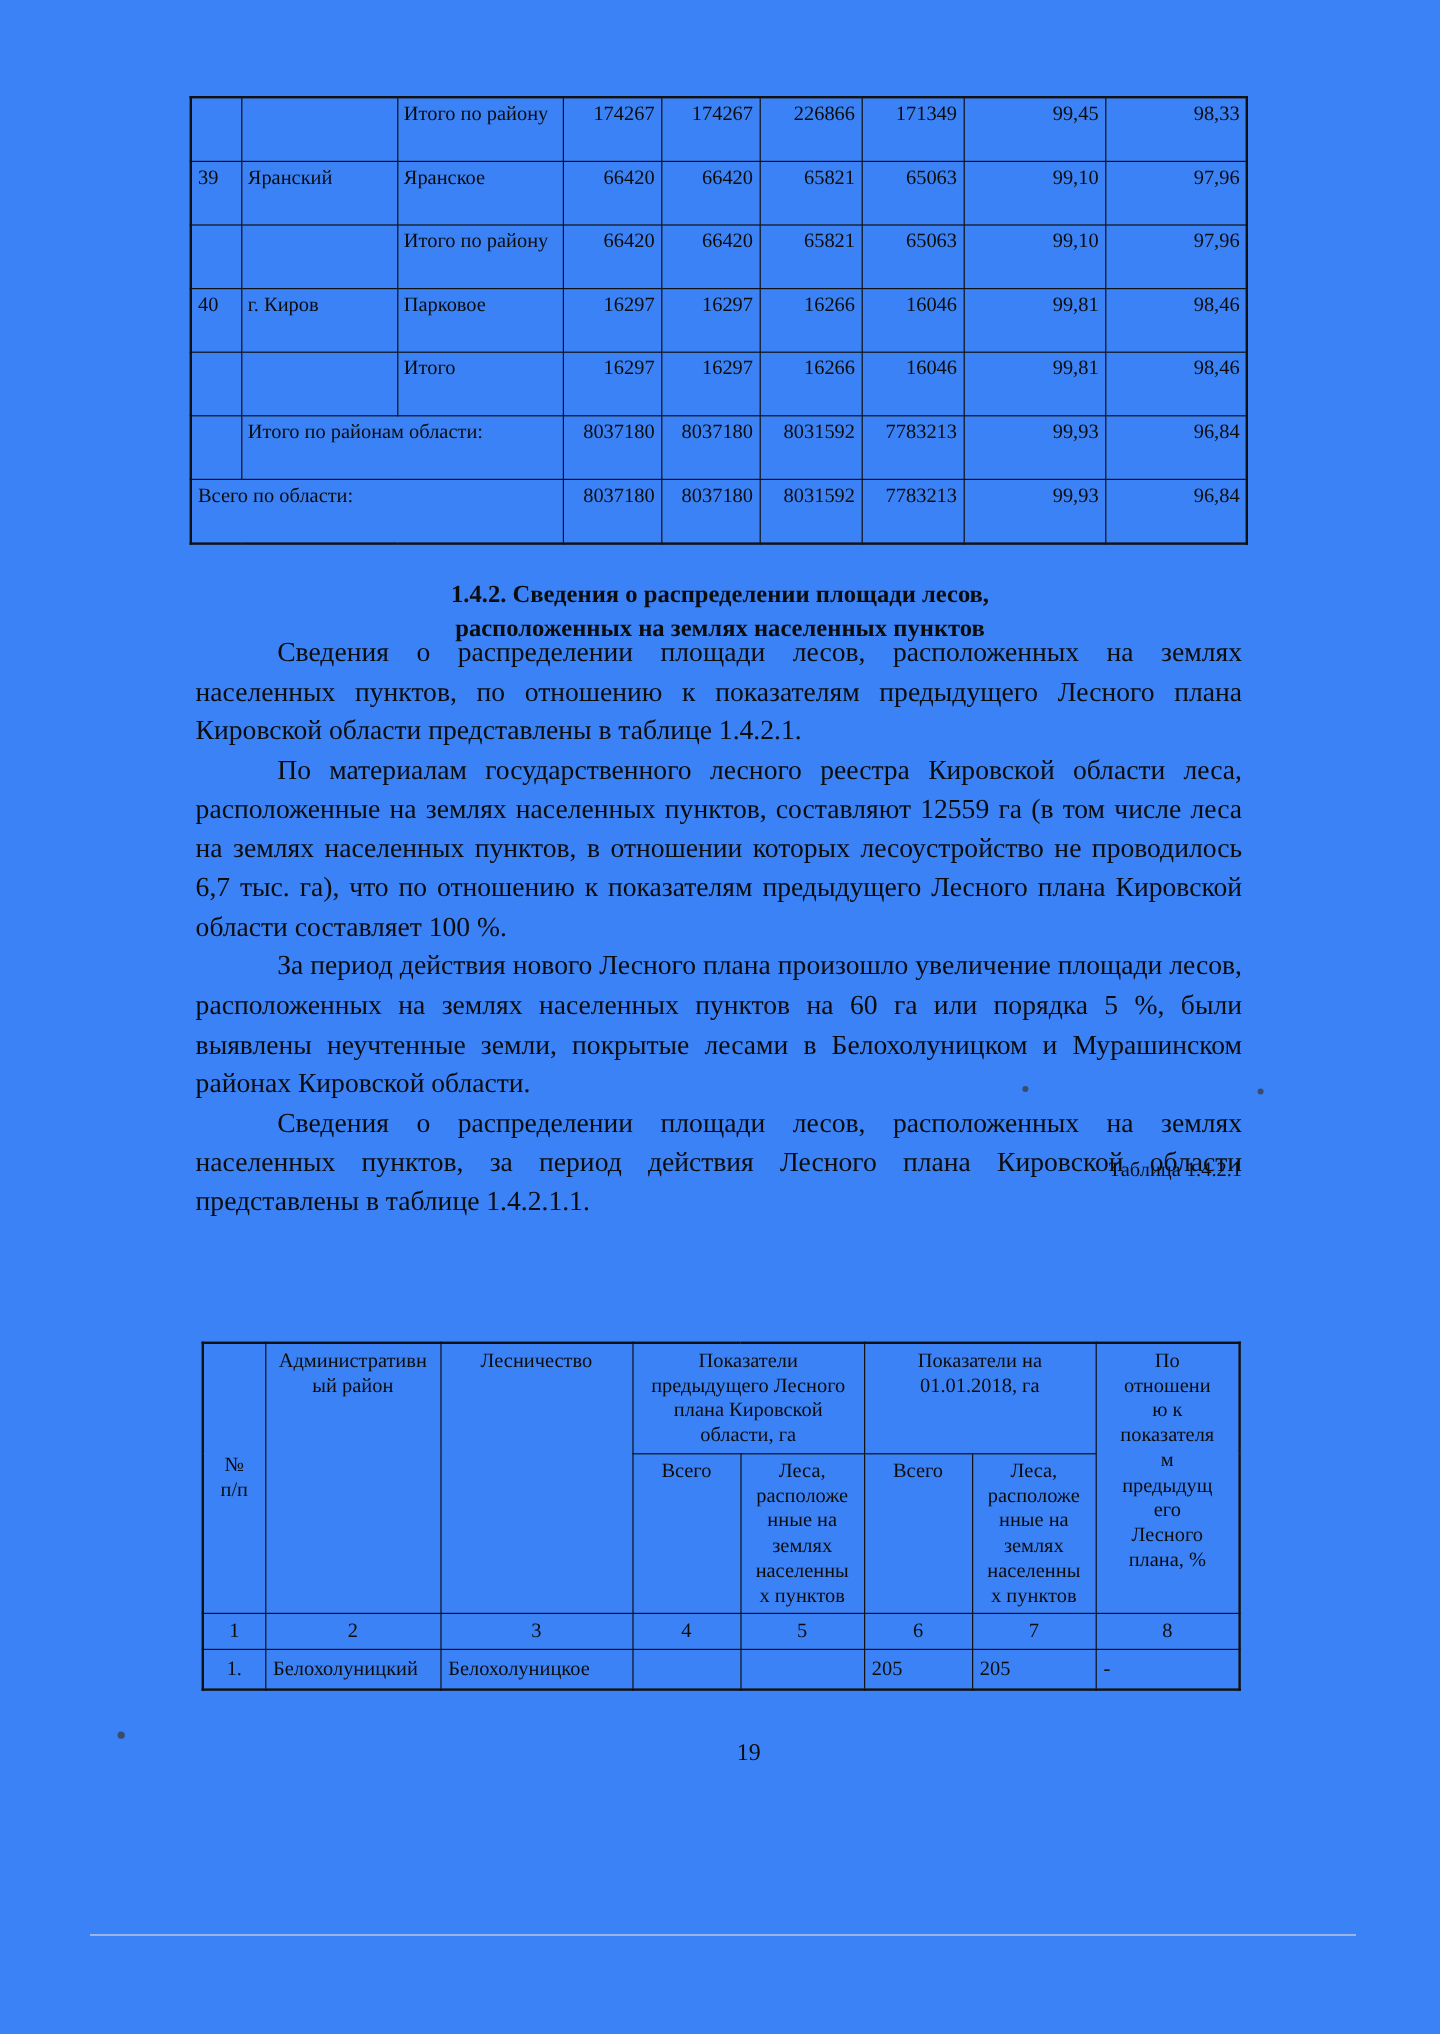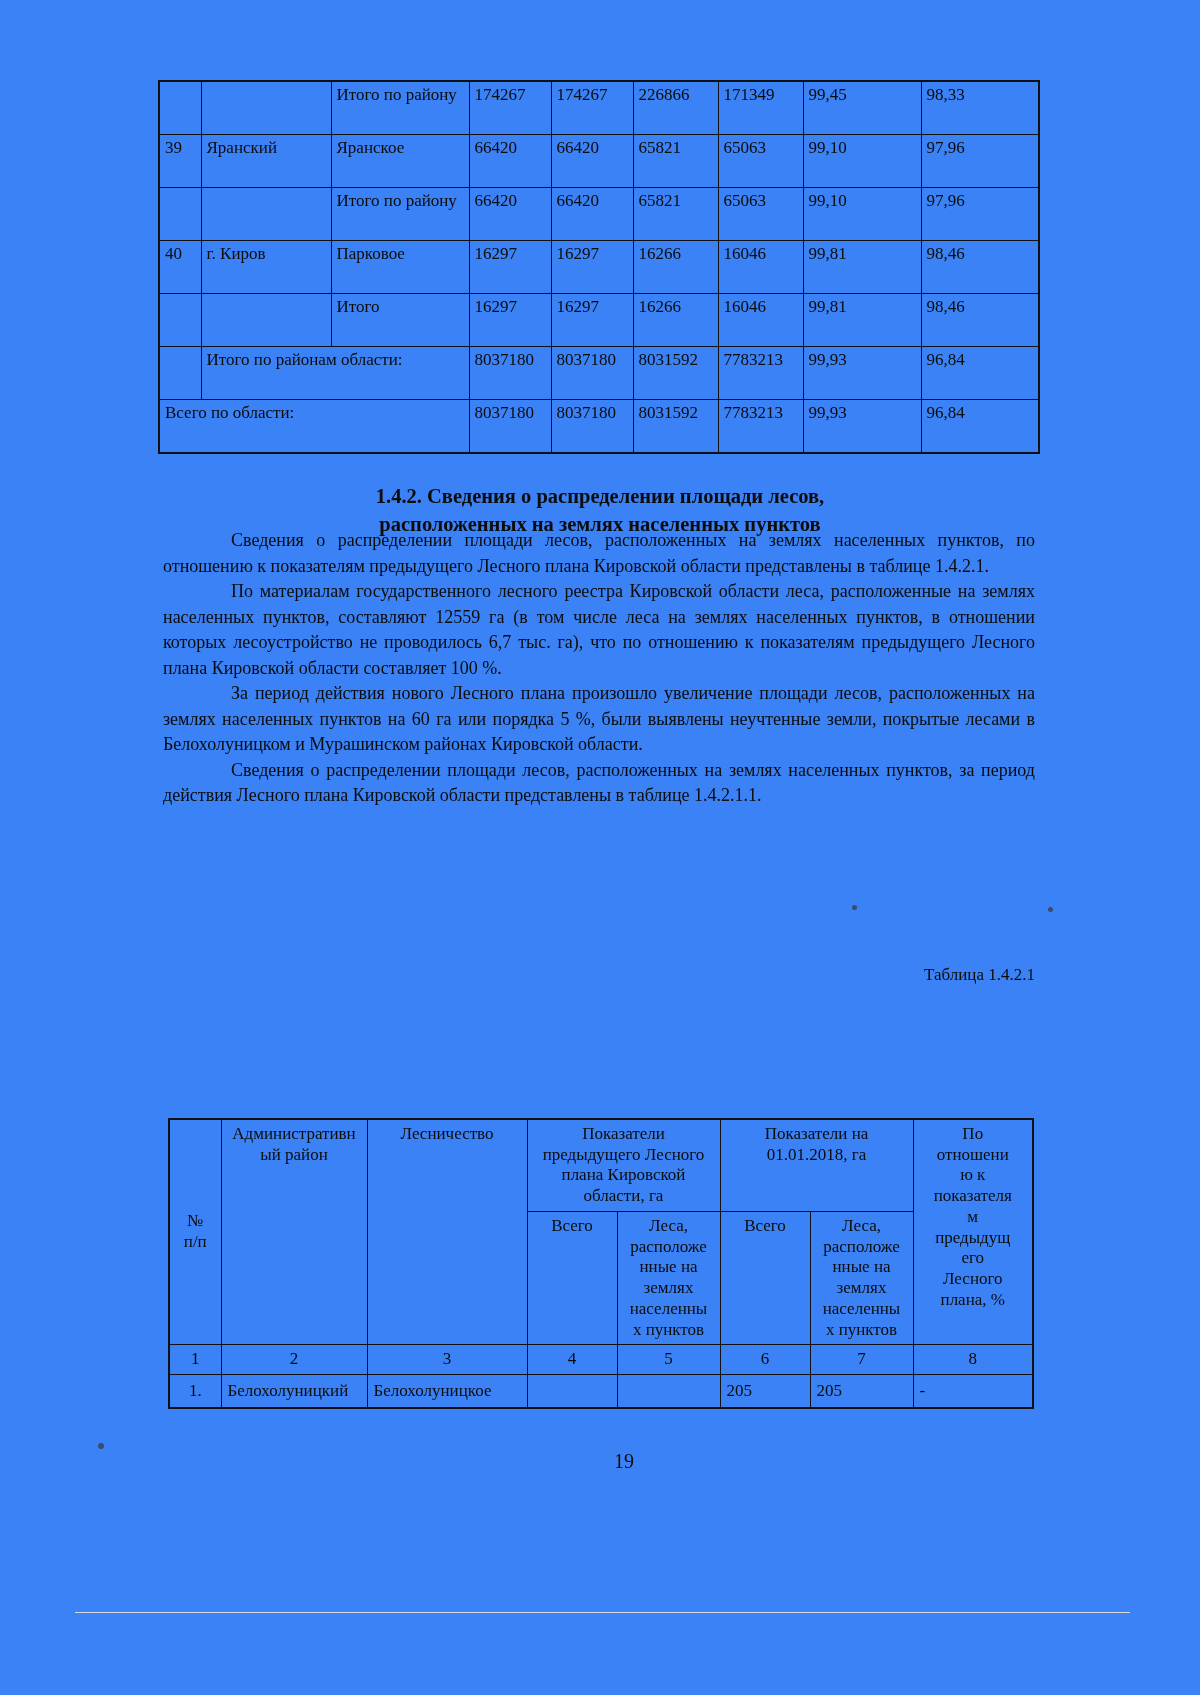--- a/index.html
+++ b/index.html
@@ -44,21 +44,21 @@
     position: absolute;
     left: 158px;
     top: 80px;
     width: 880px;
     border: 2px solid #111;
   }
   .tbl-top td {
     height: 21px;
   }
   .tbl-top .num {
-    text-align: left;
+    text-align: right;
     white-space: nowrap;
     margin-top: 16px;
   }
   .tbl-top .lbl {
     text-align: left;
     white-space: nowrap;
   }
   .tbl-top .tall td { height: 46px; }
 
   
@@ -73,21 +73,21 @@
     line-height: 1.35;
     margin-top: 36px;
   }
 
   
   .body-text {
     position: absolute;
     left: 163px;
     top: 528px;
     width: 872px;
-    font-size: 18px;
+    font-size: 23px;
     line-height: 1.42;
     text-align: justify;
   }
   .body-text p {
     margin: 0;
     text-indent: 68px;
     text-align: justify;
   }
 
   

